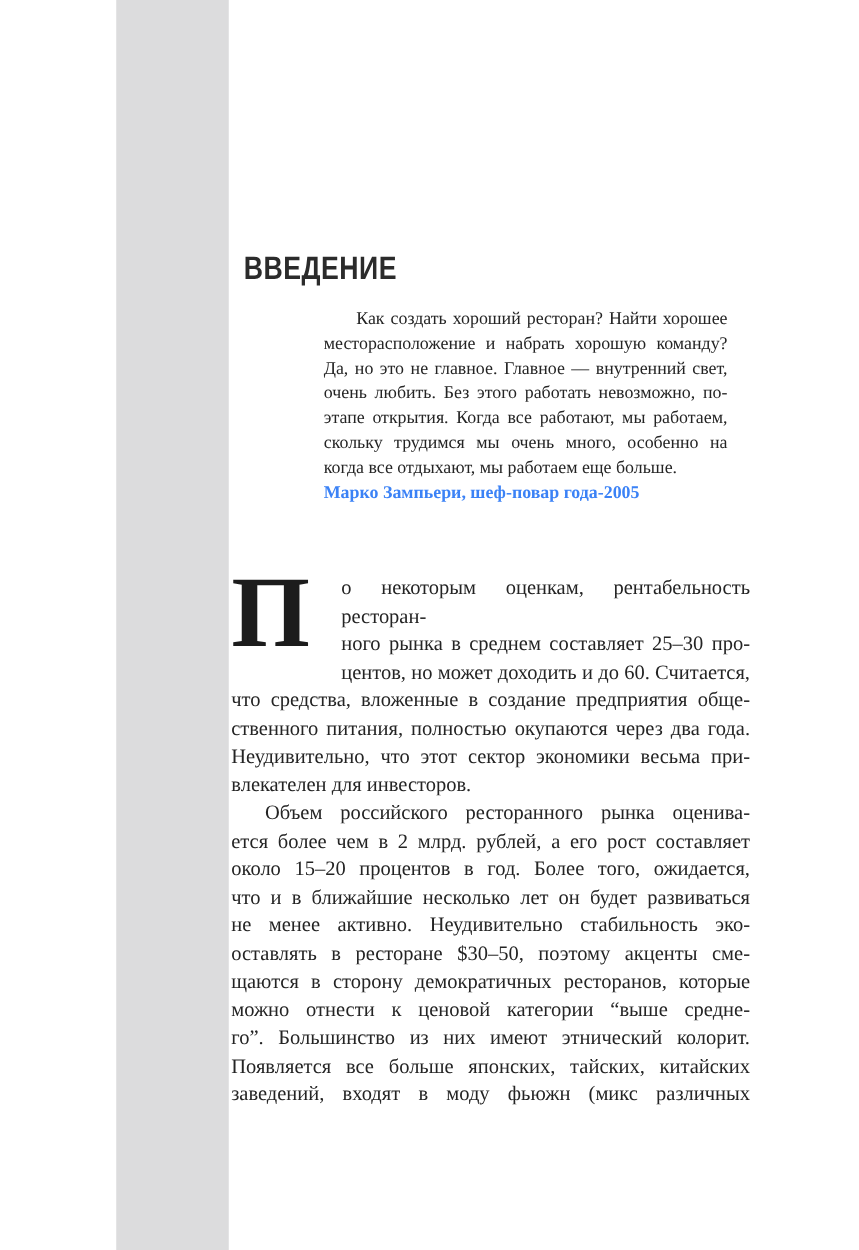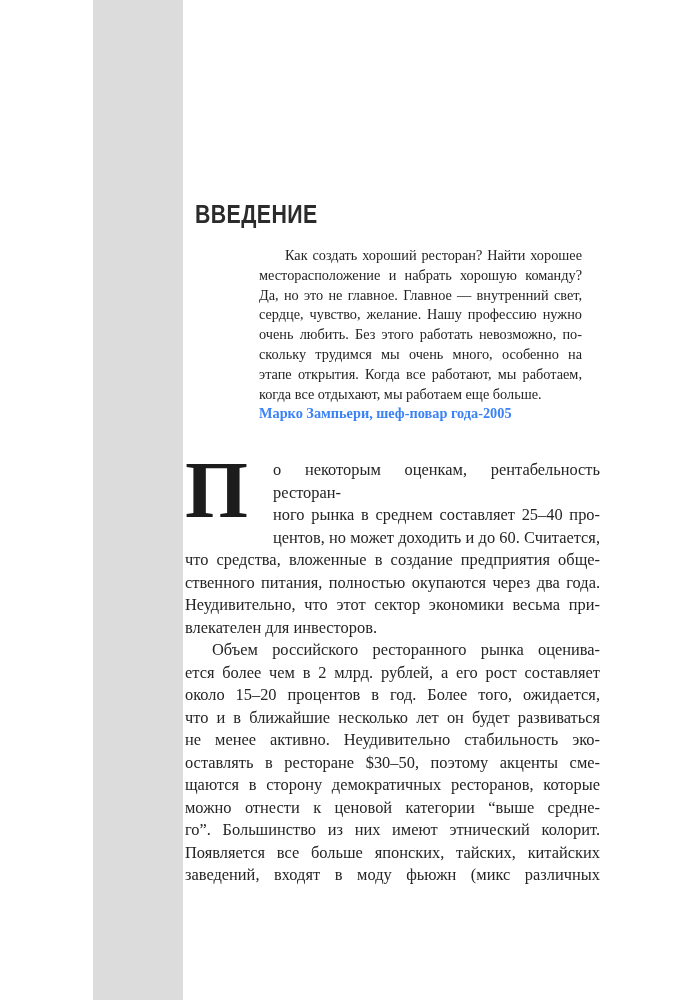--- a/index.html
+++ b/index.html
@@ -87,34 +87,33 @@
 <div class="page">
   <div class="side-strip"></div>
 
   <h1 class="chapter-title">ВВЕДЕНИЕ</h1>
 
   <div class="epigraph">
     <div>
         <div class="line">Как создать хороший ресторан? Найти хорошее</div>
         <div class="line">месторасположение и набрать хорошую команду?</div>
         <div class="line">Да, но это не главное. Главное — внутренний свет,</div>
-        <div class="line">сердце, чувство, желание. Нашу профессию нужно</div>
         <div class="line">очень любить. Без этого работать невозможно, по-</div>
+        <div class="line">этапе открытия. Когда все работают, мы работаем,</div>
         <div class="line">скольку трудимся мы очень много, особенно на</div>
-        <div class="line">этапе открытия. Когда все работают, мы работаем,</div>
         <div class="line">когда все отдыхают, мы работаем еще больше.</div>
       </div>
     <div class="epigraph-attribution">Марко Зампьери, шеф-повар года-2005</div>
   </div>
 
   <div class="body-text">
     <div class="drop-cap">П</div>
     <div class="para1-indented">
         <div class="line">о некоторым оценкам, рентабельность ресторан-</div>
-        <div class="line">ного рынка в среднем составляет 25–40 про-</div>
+        <div class="line">ного рынка в среднем составляет 25–30 про-</div>
         <div class="line">центов, но может доходить и до 60. Считается,</div>
       </div>
     <div class="para1-full">
         <div class="line">что средства, вложенные в создание предприятия обще-</div>
         <div class="line">ственного питания, полностью окупаются через два года.</div>
         <div class="line">Неудивительно, что этот сектор экономики весьма при-</div>
         <div class="line">влекателен для инвесторов.</div>
       </div>
     <div class="para2">
         <div class="line">Объем российского ресторанного рынка оценива-</div>

